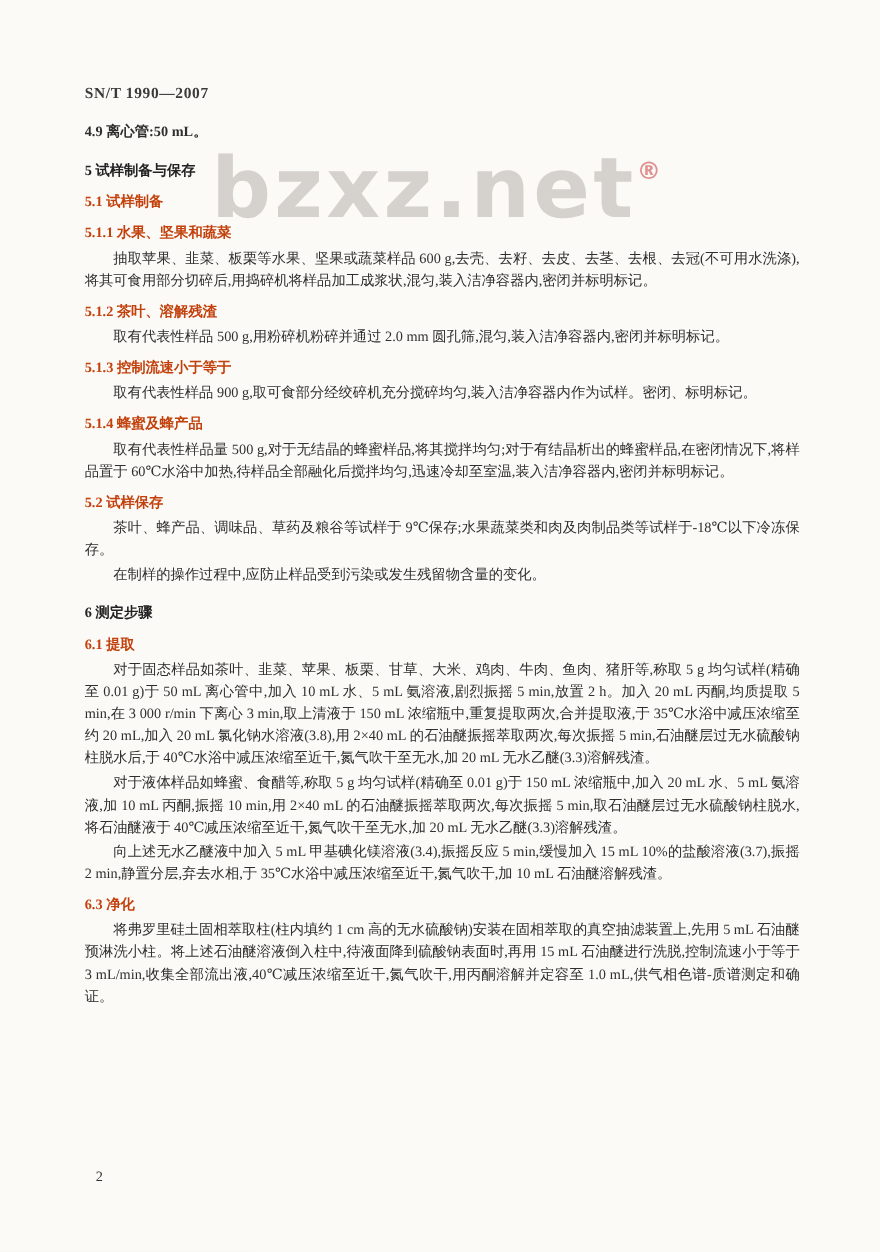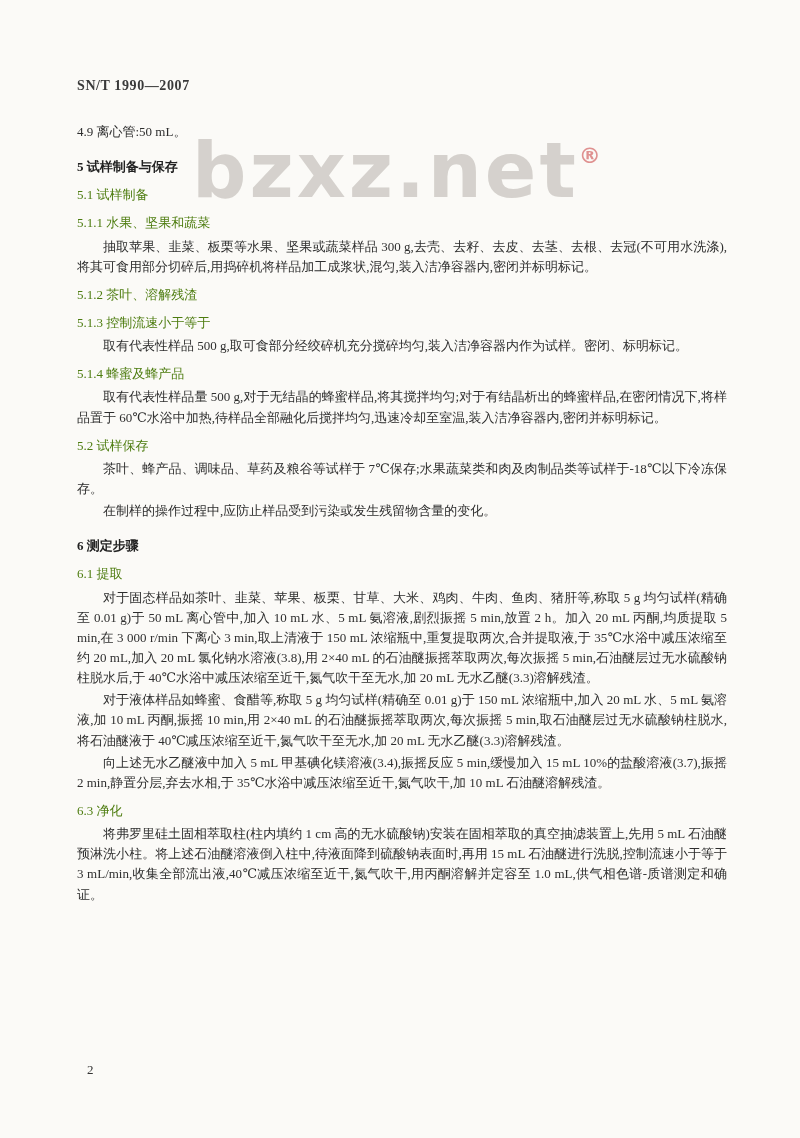--- a/index.html
+++ b/index.html
@@ -55,32 +55,33 @@
     top: 108px;
     width: 650px;
     z-index: 2;
     font-size: 13px;
     line-height: 1.55;
     color: #2e2e2e;
     text-align: justify;
   }
   .blk { margin: 0; }
   .item {
-    margin: 14px 0 4px;
+    margin: 2px 0 4px;
+    font-weight: bold;
   }
   .h1 {
     font-weight: bold;
     margin: 15px 0 6px;
     color: #222;
     font-family: Liberation Serif, serif;
   }
   .h2 {
-    font-weight: normal;
+    font-weight: bold;
     margin: 8px 0 3px;
-    color: #4d7c0f;
+    color: #c2410c;
   }
   .para {
     text-indent: 2em;
     margin: 1px 0 2px;
   }
   .page-number {
     position: absolute;
     left: 87px;
     top: 1062px;
     font-size: 13px;
@@ -98,28 +99,29 @@
   <div class="watermark">
     <span>bzxz.net</span><span class="reg-mark">®</span>
   </div>
 
   <div class="content">
 
     <div class="blk item">4.9 离心管:50 mL。</div>
     <div class="blk h1">5 试样制备与保存</div>
     <div class="blk h2">5.1 试样制备</div>
     <div class="blk h2">5.1.1 水果、坚果和蔬菜</div>
-    <p class="blk para">抽取苹果、韭菜、板栗等水果、坚果或蔬菜样品 300 g,去壳、去籽、去皮、去茎、去根、去冠(不可用水洗涤),将其可食用部分切碎后,用捣碎机将样品加工成浆状,混匀,装入洁净容器内,密闭并标明标记。</p>
+    <p class="blk para">抽取苹果、韭菜、板栗等水果、坚果或蔬菜样品 600 g,去壳、去籽、去皮、去茎、去根、去冠(不可用水洗涤),将其可食用部分切碎后,用捣碎机将样品加工成浆状,混匀,装入洁净容器内,密闭并标明标记。</p>
     <div class="blk h2">5.1.2 茶叶、溶解残渣</div>
+    <p class="blk para">取有代表性样品 500 g,用粉碎机粉碎并通过 2.0 mm 圆孔筛,混匀,装入洁净容器内,密闭并标明标记。</p>
     <div class="blk h2">5.1.3 控制流速小于等于</div>
-    <p class="blk para">取有代表性样品 500 g,取可食部分经绞碎机充分搅碎均匀,装入洁净容器内作为试样。密闭、标明标记。</p>
+    <p class="blk para">取有代表性样品 900 g,取可食部分经绞碎机充分搅碎均匀,装入洁净容器内作为试样。密闭、标明标记。</p>
     <div class="blk h2">5.1.4 蜂蜜及蜂产品</div>
     <p class="blk para">取有代表性样品量 500 g,对于无结晶的蜂蜜样品,将其搅拌均匀;对于有结晶析出的蜂蜜样品,在密闭情况下,将样品置于 60℃水浴中加热,待样品全部融化后搅拌均匀,迅速冷却至室温,装入洁净容器内,密闭并标明标记。</p>
     <div class="blk h2">5.2 试样保存</div>
-    <p class="blk para">茶叶、蜂产品、调味品、草药及粮谷等试样于 7℃保存;水果蔬菜类和肉及肉制品类等试样于-18℃以下冷冻保存。</p>
+    <p class="blk para">茶叶、蜂产品、调味品、草药及粮谷等试样于 9℃保存;水果蔬菜类和肉及肉制品类等试样于-18℃以下冷冻保存。</p>
     <p class="blk para">在制样的操作过程中,应防止样品受到污染或发生残留物含量的变化。</p>
     <div class="blk h1">6 测定步骤</div>
     <div class="blk h2">6.1 提取</div>
     <p class="blk para">对于固态样品如茶叶、韭菜、苹果、板栗、甘草、大米、鸡肉、牛肉、鱼肉、猪肝等,称取 5 g 均匀试样(精确至 0.01 g)于 50 mL 离心管中,加入 10 mL 水、5 mL 氨溶液,剧烈振摇 5 min,放置 2 h。加入 20 mL 丙酮,均质提取 5 min,在 3 000 r/min 下离心 3 min,取上清液于 150 mL 浓缩瓶中,重复提取两次,合并提取液,于 35℃水浴中减压浓缩至约 20 mL,加入 20 mL 氯化钠水溶液(3.8),用 2×40 mL 的石油醚振摇萃取两次,每次振摇 5 min,石油醚层过无水硫酸钠柱脱水后,于 40℃水浴中减压浓缩至近干,氮气吹干至无水,加 20 mL 无水乙醚(3.3)溶解残渣。</p>
     <p class="blk para">对于液体样品如蜂蜜、食醋等,称取 5 g 均匀试样(精确至 0.01 g)于 150 mL 浓缩瓶中,加入 20 mL 水、5 mL 氨溶液,加 10 mL 丙酮,振摇 10 min,用 2×40 mL 的石油醚振摇萃取两次,每次振摇 5 min,取石油醚层过无水硫酸钠柱脱水,将石油醚液于 40℃减压浓缩至近干,氮气吹干至无水,加 20 mL 无水乙醚(3.3)溶解残渣。</p>
     <p class="blk para">向上述无水乙醚液中加入 5 mL 甲基碘化镁溶液(3.4),振摇反应 5 min,缓慢加入 15 mL 10%的盐酸溶液(3.7),振摇 2 min,静置分层,弃去水相,于 35℃水浴中减压浓缩至近干,氮气吹干,加 10 mL 石油醚溶解残渣。</p>
     <div class="blk h2">6.3 净化</div>
     <p class="blk para">将弗罗里硅土固相萃取柱(柱内填约 1 cm 高的无水硫酸钠)安装在固相萃取的真空抽滤装置上,先用 5 mL 石油醚预淋洗小柱。将上述石油醚溶液倒入柱中,待液面降到硫酸钠表面时,再用 15 mL 石油醚进行洗脱,控制流速小于等于 3 mL/min,收集全部流出液,40℃减压浓缩至近干,氮气吹干,用丙酮溶解并定容至 1.0 mL,供气相色谱-质谱测定和确证。</p>
 
   </div>

